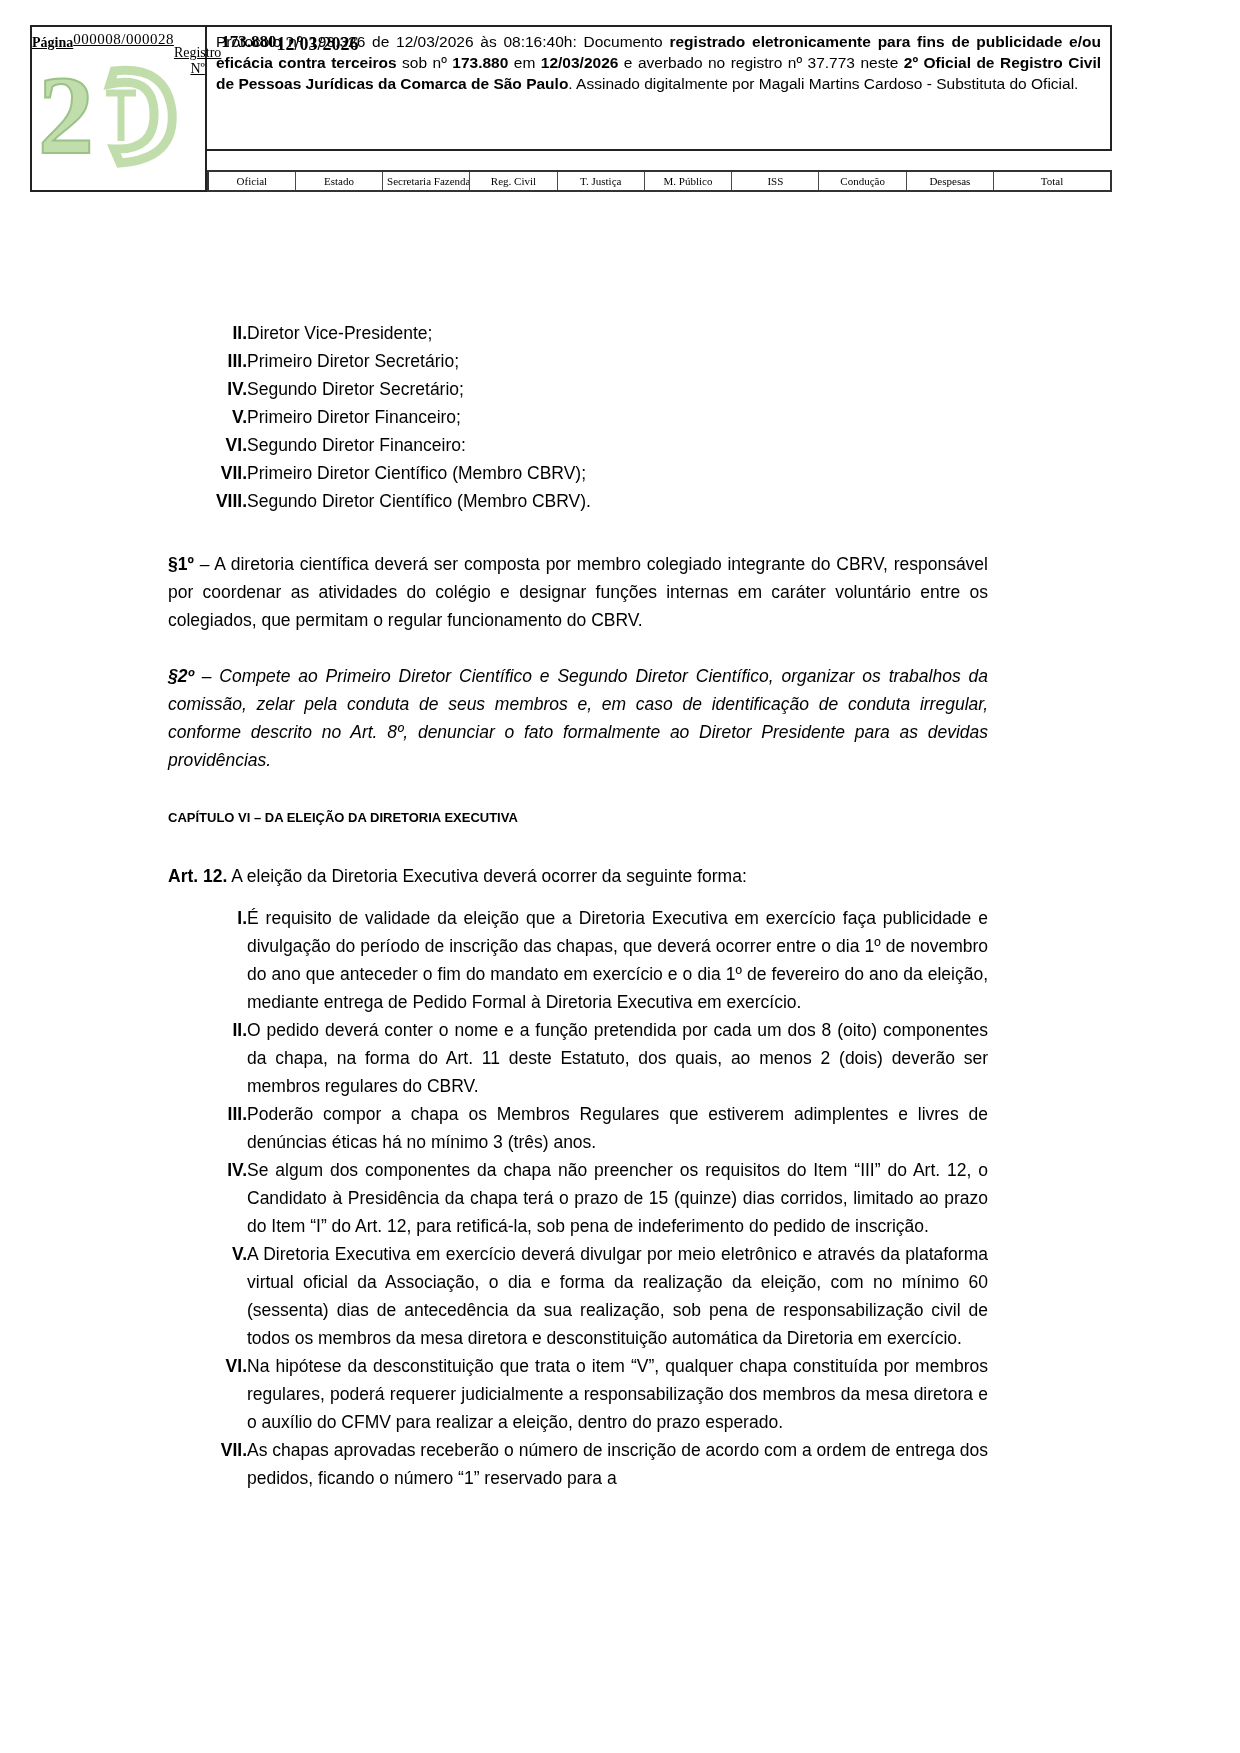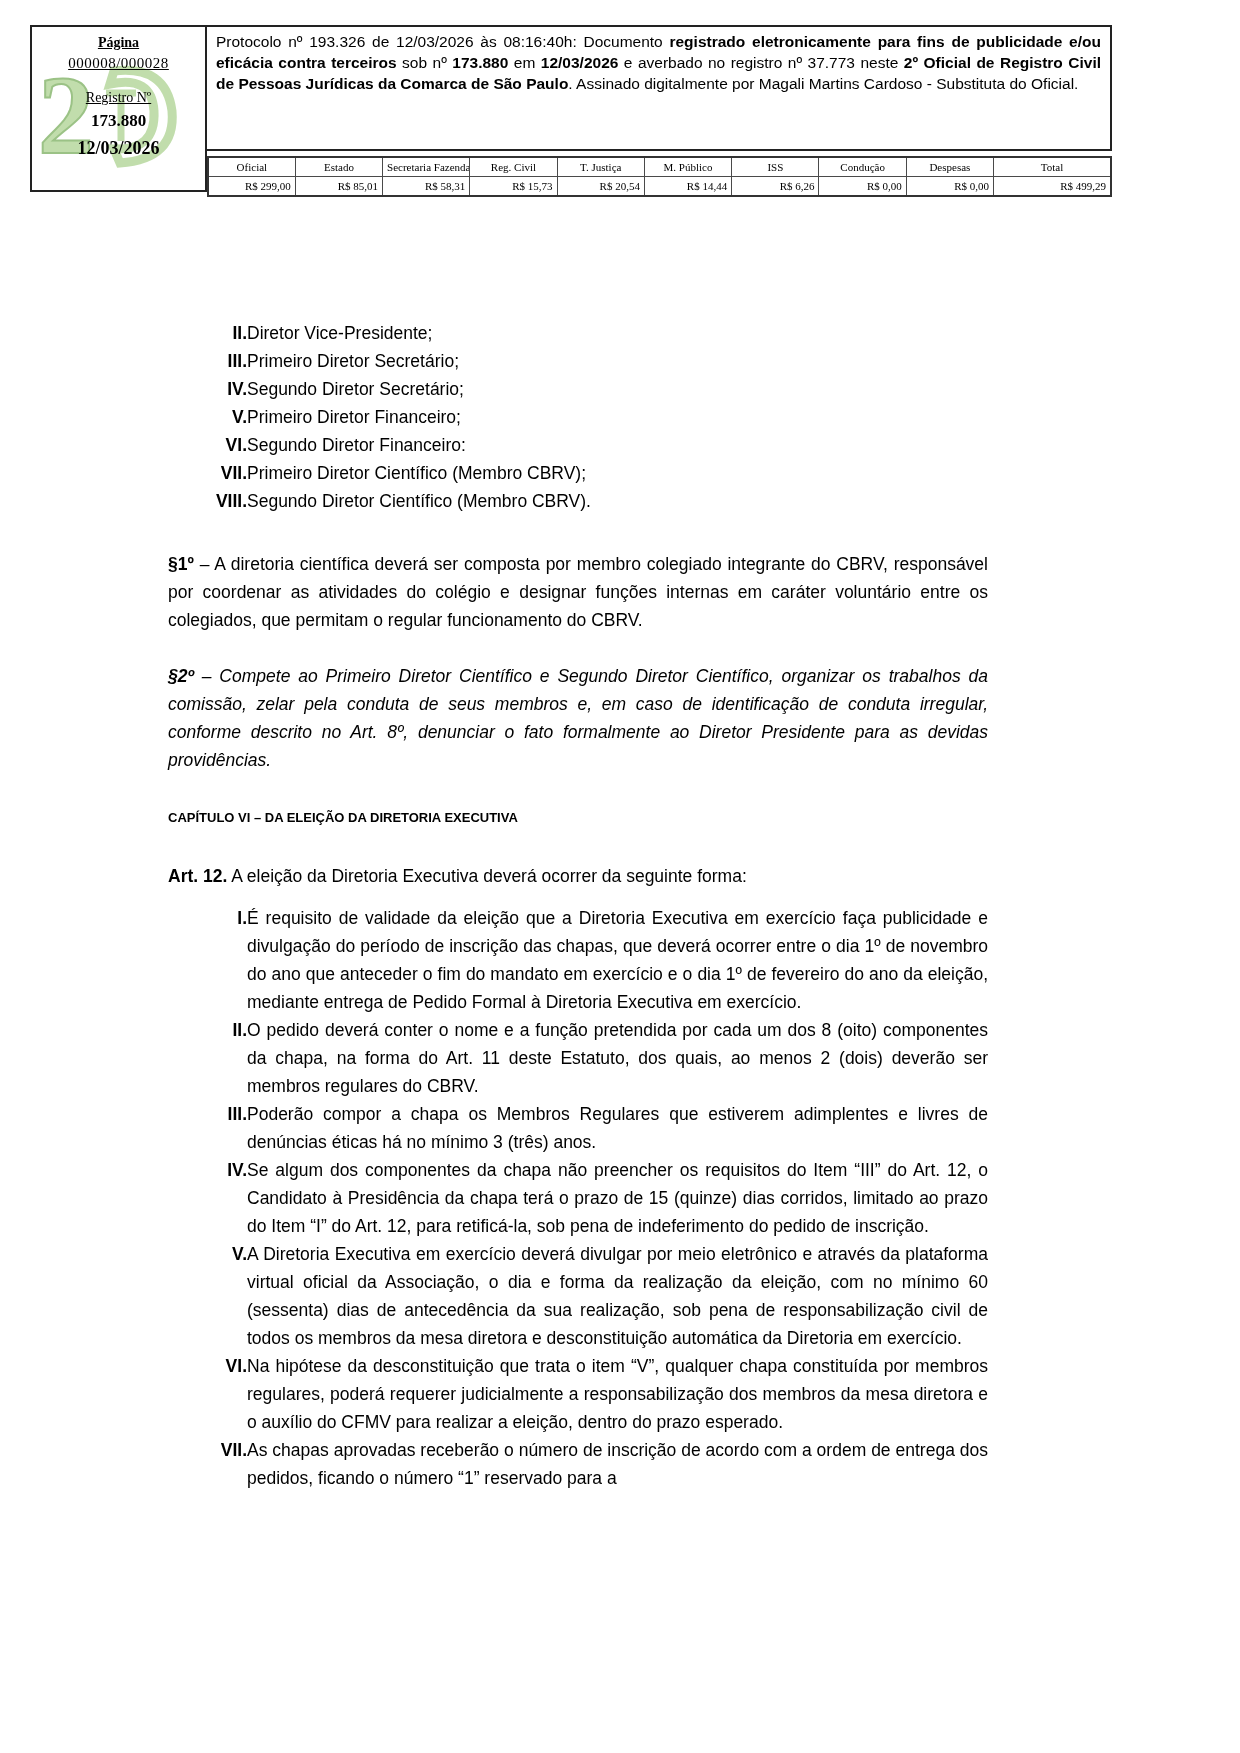--- a/index.html
+++ b/index.html
@@ -6,34 +6,34 @@
   .page{position:relative;width:1240px;height:1753px;background:#fff;overflow:hidden;
         font-family:"Liberation Sans",sans-serif;color:#000;}
 
   
   .header{position:absolute;left:30px;top:25px;width:1082px;display:flex;}
   .header-left{position:relative;width:177px;height:167px;border:2px solid #222;
                box-sizing:border-box;text-align:center;
                font-family:"Liberation Serif",serif;flex:0 0 auto;}
   .logo{position:absolute;left:4px;top:26px;width:168px;height:120px;z-index:0;opacity:.85;}
   .logo text{font-family:"Liberation Serif",serif;font-weight:bold;}
-  .hl-text{position:relative;z-index:1;display:flex;flex-direction:column;align-items:center;}
+  .hl-text{position:relative;z-index:1;display:flex;flex-direction:row;align-items:flex-start;}
   .pagina-label{font-size:14px;font-weight:bold;text-decoration:underline;margin-top:8px;}
   .pagina-value{font-size:15px;text-decoration:underline;margin-top:4px;letter-spacing:.5px;}
   .registro-label{font-size:14px;text-decoration:underline;margin-top:18px;}
   .registro-value{font-size:17px;font-weight:bold;margin-top:5px;}
   .header-date{font-size:18px;font-weight:bold;margin-top:7px;}
 
   .header-right{width:905px;display:flex;flex-direction:column;flex:0 0 auto;border-radius:22px;}
   .protocol-box{height:126px;border:2px solid #222;border-left:none;box-sizing:border-box;}
   .protocol{margin:0;padding:4px 9px 0 9px;font-size:15.5px;line-height:21px;
             text-align:justify;}
   .protocol .b{font-weight:bold;}
 
-  .fees{width:100%;margin-top:5px;border-collapse:collapse;table-layout:fixed;
+  .fees{width:100%;margin-top:19px;border-collapse:collapse;table-layout:fixed;
         font-family:"Liberation Serif",serif;font-size:11px;border:2px solid #333;}
   .fees td{border:1px solid #4a4a4a;height:18px;padding:0 4px;overflow:hidden;white-space:nowrap;}
   .fees .fh{text-align:center;}
   .fees .fv{text-align:right;}
 
   
   .doc-body{position:absolute;left:168px;top:319px;width:820px;
             font-size:17.5px;line-height:28px;}
   .b{font-weight:bold;}
   .li{display:flex;}
@@ -91,32 +91,20 @@
               <td class="fh">Oficial</td>
               <td class="fh">Estado</td>
               <td class="fh">Secretaria Fazenda</td>
               <td class="fh">Reg. Civil</td>
               <td class="fh">T. Justiça</td>
               <td class="fh">M. Público</td>
               <td class="fh">ISS</td>
               <td class="fh">Condução</td>
               <td class="fh">Despesas</td>
               <td class="fh">Total</td>
-            </tr>
-          <tr id="fees-vals">
-              <td class="fv">R$ 299,00</td>
-              <td class="fv">R$ 85,01</td>
-              <td class="fv">R$ 58,31</td>
-              <td class="fv">R$ 15,73</td>
-              <td class="fv">R$ 20,54</td>
-              <td class="fv">R$ 14,44</td>
-              <td class="fv">R$ 6,26</td>
-              <td class="fv">R$ 0,00</td>
-              <td class="fv">R$ 0,00</td>
-              <td class="fv">R$ 499,29</td>
             </tr>
         </tbody>
       </table>
     </div>
 
   </div>
 
   <div class="doc-body">
     <div id="list-top">
         <div class="li">

